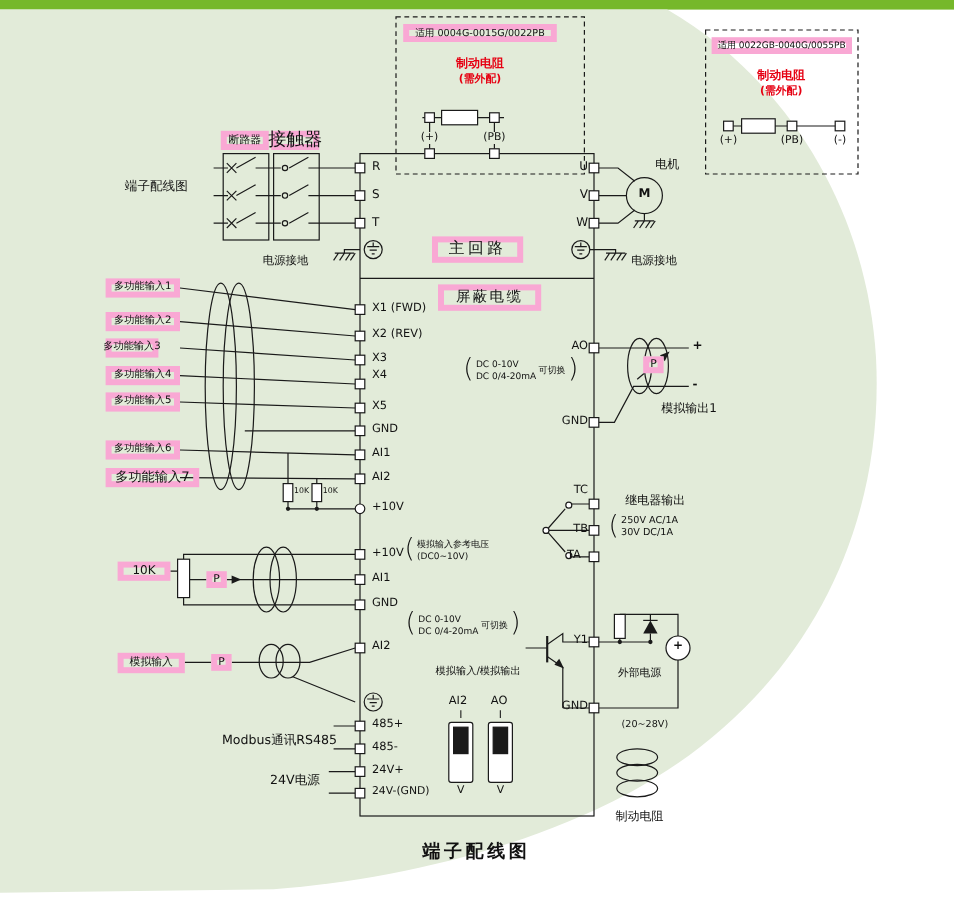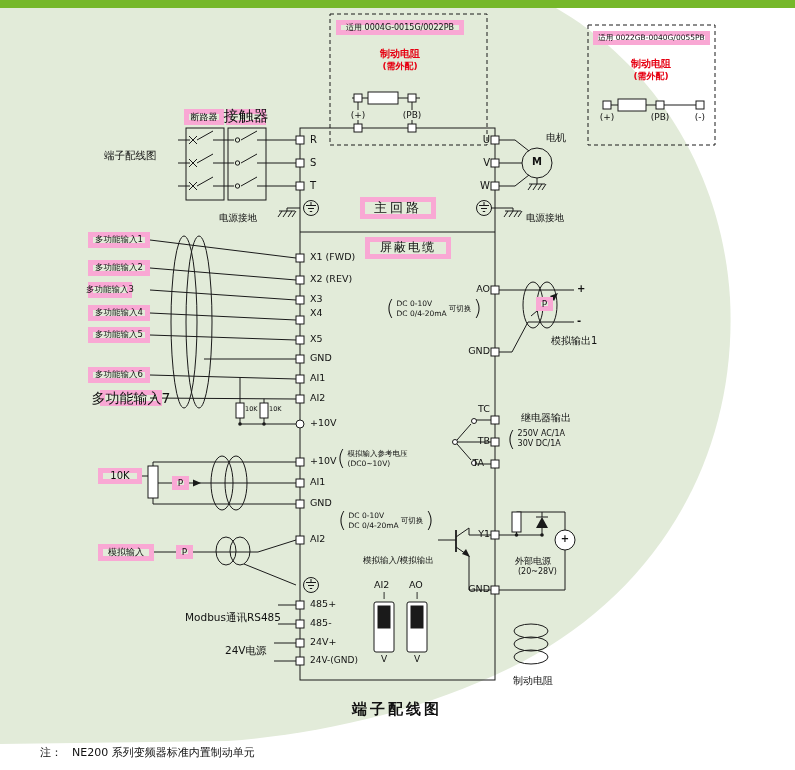--- a/index.html
+++ b/index.html
@@ -238,21 +238,21 @@
   <div class="lbl" style="left:546px;top:132px;font-size:10px">电机</div>
   <div class="lbl c b" style="left:537px;top:156px;font-size:10px">M</div>
   <div class="lbl" style="left:526px;top:213px">电源接地</div>
 
   <div class="lbl bx" style="left:88px;top:232px;width:62px;height:16px;font-size:8.5px">多功能输入1</div>
   <div class="lbl bx" style="left:88px;top:260px;width:62px;height:16px;font-size:8.5px">多功能输入2</div>
   <div class="lbl bx" style="left:88px;top:282px;width:44px;height:16px;font-size:8.5px">多功能输入3</div>
   <div class="lbl bx" style="left:88px;top:305px;width:62px;height:16px;font-size:8.5px">多功能输入4</div>
   <div class="lbl bx" style="left:88px;top:327px;width:62px;height:16px;font-size:8.5px">多功能输入5</div>
   <div class="lbl bx" style="left:88px;top:367px;width:62px;height:16px;font-size:8.5px">多功能输入6</div>
-  <div class="lbl bx" style="left:100px;top:390px;width:62px;height:16px;font-size:14px">多功能输入7</div>
+  <div class="lbl bx" style="left:88px;top:390px;width:78px;height:16px;font-size:11px">多功能输入7</div>
 
   <div class="lbl" style="left:310px;top:252px">X1 (FWD)</div>
   <div class="lbl" style="left:310px;top:274px">X2 (REV)</div>
   <div class="lbl" style="left:310px;top:294px">X3</div>
   <div class="lbl" style="left:310px;top:308px">X4</div>
   <div class="lbl" style="left:310px;top:334px">X5</div>
   <div class="lbl" style="left:310px;top:353px">GND</div>
   <div class="lbl" style="left:310px;top:373px">AI1</div>
   <div class="lbl" style="left:310px;top:393px">AI2</div>
   <div class="lbl" style="left:310px;top:418px">+10V</div>
@@ -308,37 +308,34 @@
     <span class="pp">(</span>
     <span class="col" style="font-size:8px">
       <span>250V   AC/1A</span>
       <span>30V    DC/1A</span>
     </span>
   </div>
 
   <div class="lbl r" style="left:490px;top:529px">Y1</div>
   <div class="lbl c b" style="left:565px;top:533px;font-size:10px">+</div>
   <div class="lbl" style="left:515px;top:556px;font-size:9px">外部电源</div>
-  <div class="lbl" style="left:518px;top:567px;font-size:8px">(20~28V)</div>
+  <div class="lbl" style="left:518px;top:599px;font-size:8px">(20~28V)</div>
   <div class="lbl r" style="left:490px;top:584px">GND</div>
 
   <div class="lbl" style="left:363px;top:556px;font-size:8.5px">模拟输入/模拟输出</div>
   <div class="lbl" style="left:374px;top:580px;font-size:9.5px">AI2</div>
   <div class="lbl" style="left:409px;top:580px;font-size:9.5px">AO</div>
   <div class="lbl c" style="left:384px;top:591px;font-size:9px">I</div>
   <div class="lbl c" style="left:417px;top:591px;font-size:9px">I</div>
   <div class="lbl c" style="left:384px;top:654px;font-size:9px">V</div>
   <div class="lbl c" style="left:417px;top:654px;font-size:9px">V</div>
 
   <div class="lbl" style="left:185px;top:611px;font-size:10.5px">Modbus通讯RS485</div>
   <div class="lbl" style="left:310px;top:599px">485+</div>
   <div class="lbl" style="left:310px;top:618px">485-</div>
   <div class="lbl" style="left:225px;top:644px;font-size:10.5px">24V电源</div>
   <div class="lbl" style="left:310px;top:637px">24V+</div>
   <div class="lbl" style="left:310px;top:655px;font-size:9px">24V-(GND)</div>
 
   <div class="lbl" style="left:513px;top:675px;font-size:10px">制动电阻</div>
 
   <div class="lbl c b" style="left:397px;top:701px;font-size:15px;letter-spacing:3px">端子配线图</div>
-  <div class="lbl" style="left:40px;top:747px;font-size:11px">
-    <span style="margin-right:10px">注：</span><span>NE200 系列变频器标准内置制动单元</span>
-  </div>
 </div>
 
 </body></html>

